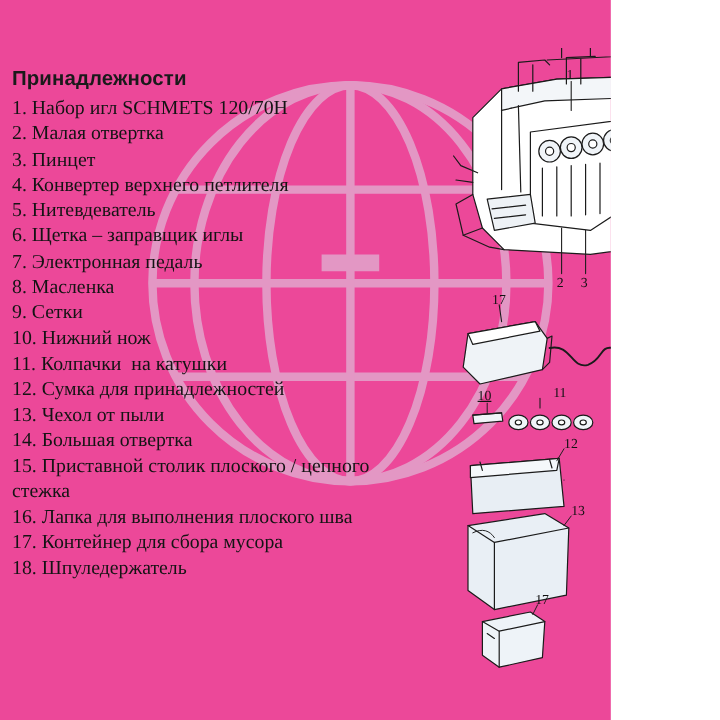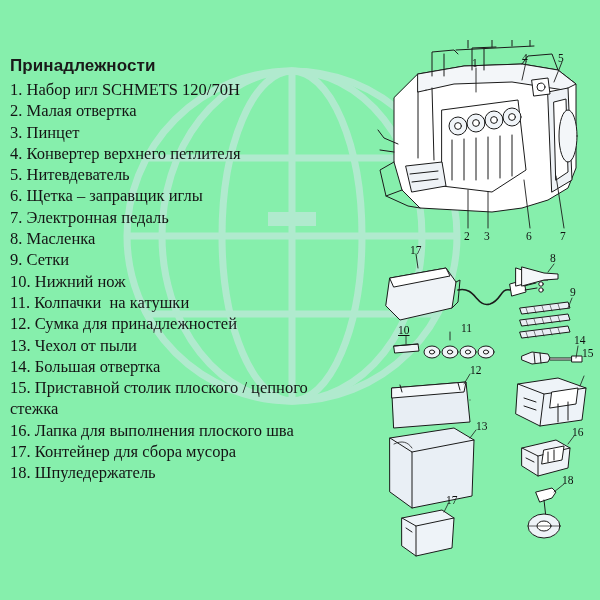--- a/index.html
+++ b/index.html
@@ -8,23 +8,23 @@
   }
   body {
     width: 600px;
     height: 600px;
     background: #ffffff;
     font-family: "Liberation Serif", serif;
     overflow: hidden;
   }
   #page {
     position: relative;
-    width: 600px;
+    width: 509px;
     height: 600px;
-    background: #86efac;
+    background: #ec4899;
     overflow: hidden;
   }
 
   
   #globe {
     position: absolute;
     left: 118px;
     top: 62px;
     width: 348px;
     height: 348px;

